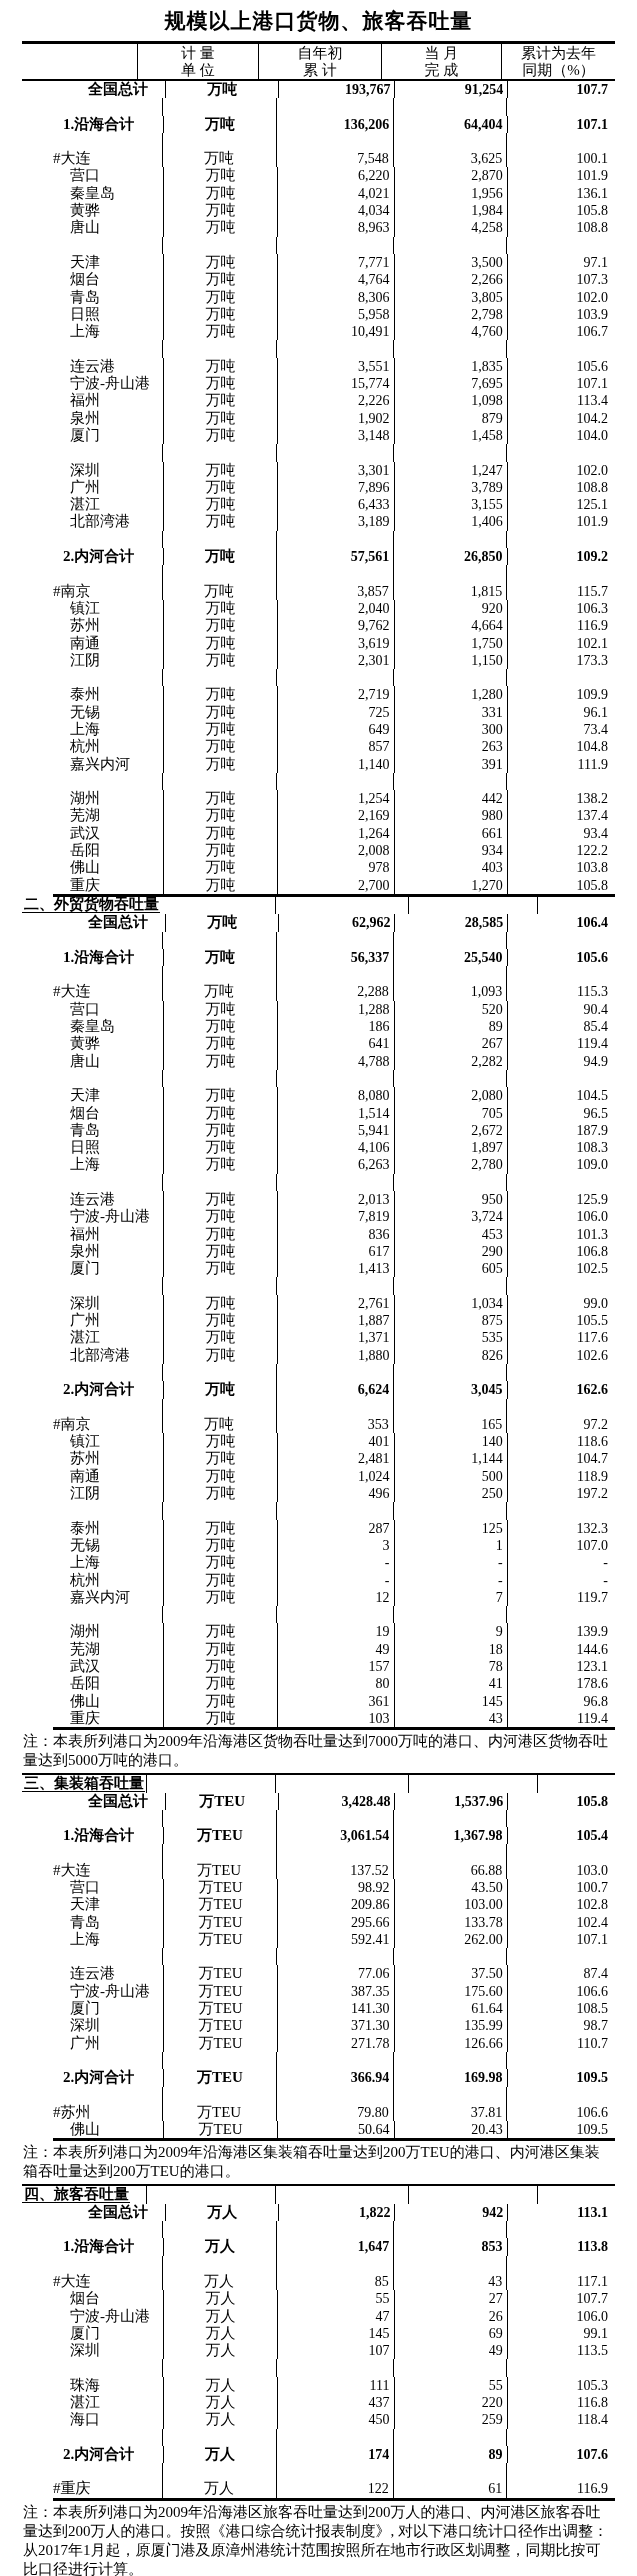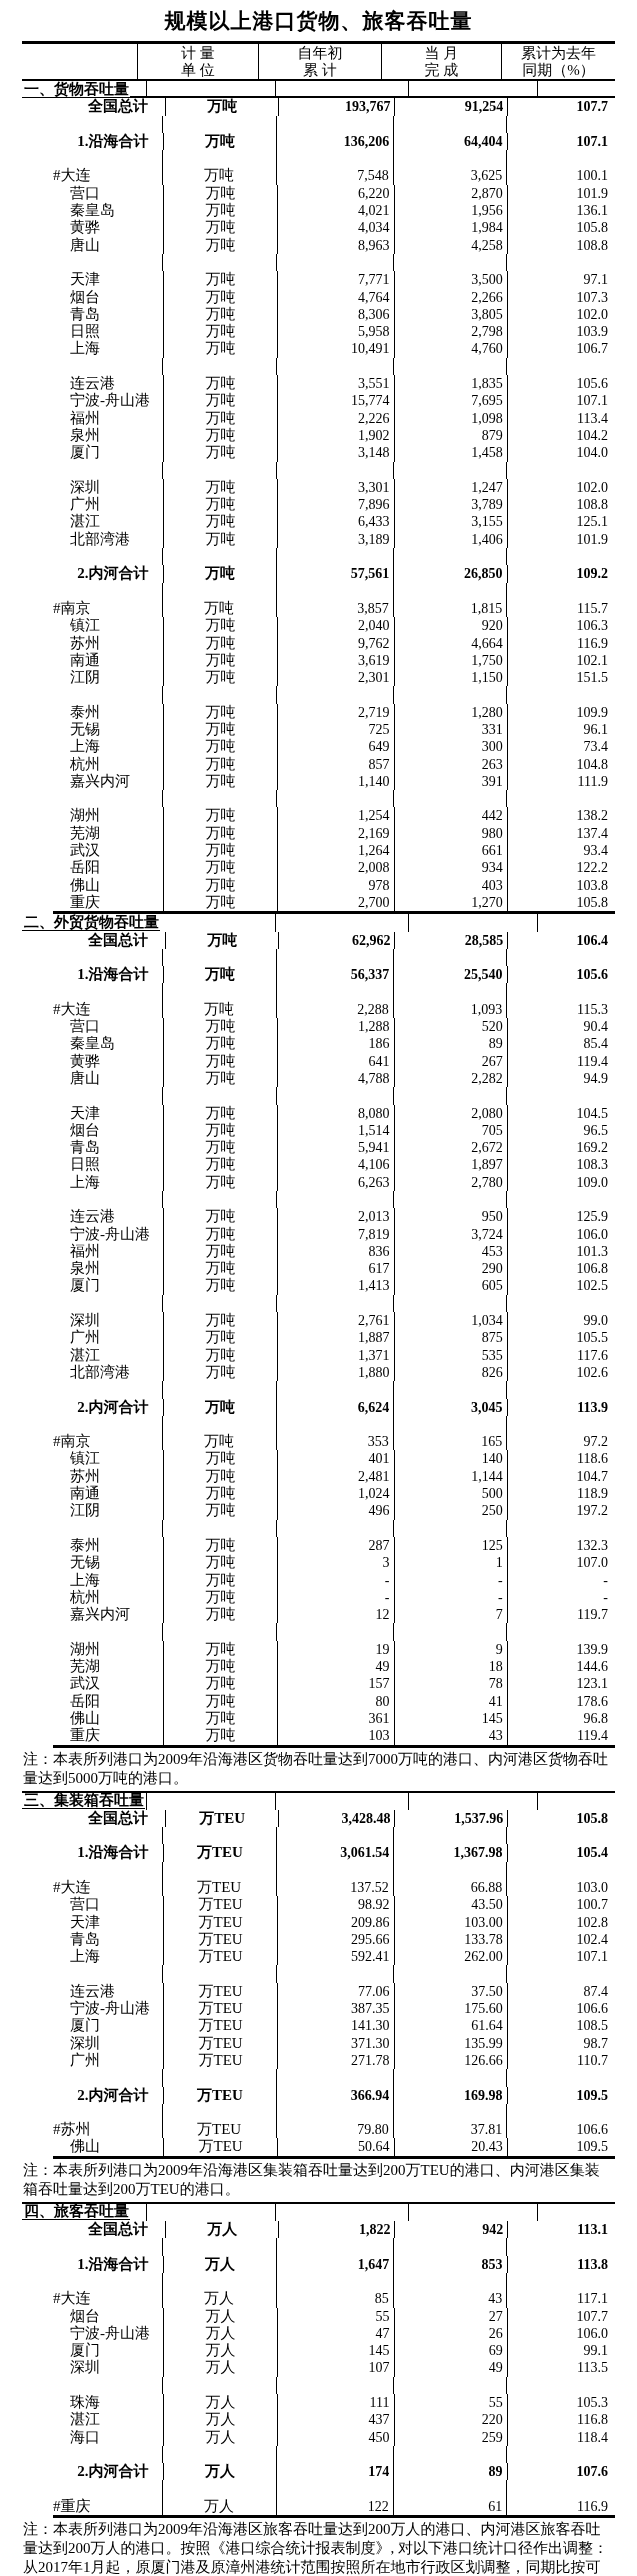--- a/index.html
+++ b/index.html
@@ -25,21 +25,21 @@
     font-size:15px; font-weight:bold; line-height:15px; height:16px;
     border-bottom:1px solid #000; padding:0 1px 0 2px;
   }
   .vl { position:absolute; top:0; bottom:0; width:1px; background:#000; }
   .rows { border-bottom:3px solid #000;margin-left:31px; }
   .row { display:flex; height:17.3px; line-height:17.3px; font-size:15px; }
   .row .num { text-align:right; padding-right:4px; font-size:14px; }
   .row .c5.num { padding-right:7px; }
   .bold { font-weight:bold; }
   .n-total { padding-left:35px; }
-  .n-sub   { padding-left:10px;text-align:center; }
+  .n-sub   { padding-left:10px; }
   .n-hash  { }
   .n-plain { padding-left:17px; }
   .n-blank { padding-left:0; }
   .note { font-size:15px; line-height:19px; padding:2px 2px 3px 1px; border-bottom:2px solid #000;font-family:Liberation Serif, serif; }
   .note.last { border-bottom:none; }
 </style>
 </head>
 <body>
 
 <div class="page">
@@ -58,27 +58,20 @@
       <div class="cell c4">
         <div>当 月</div>
         <div>完 成</div>
       </div>
       <div class="cell c5">
         <div>累计为去年</div>
         <div>同期（%）</div>
       </div>
     </div>
     <div id="sections">
-        <div class="h-row h-first">
-          <div class="h-text">一、货物吞吐量</div>
-          <div class="vl" style="left: 253px;"></div>
-          <div class="vl" style="left: 386px;"></div>
-          <div class="vl" style="left: 515px;"></div>
-          <div class="vl" style="left: 124px;"></div>
-        </div>
         <div class="rows">
           <div class="row bold">
             <div class="cell c1 n-total">全国总计</div>
             <div class="cell c2">万吨</div>
             <div class="cell c3 num">193,767</div>
             <div class="cell c4 num">91,254</div>
             <div class="cell c5 num">107.7</div>
           </div>
           <div class="row">
             <div class="cell c1 n-blank"></div>
@@ -302,21 +295,21 @@
             <div class="cell c2">万吨</div>
             <div class="cell c3 num">3,619</div>
             <div class="cell c4 num">1,750</div>
             <div class="cell c5 num">102.1</div>
           </div>
           <div class="row">
             <div class="cell c1 n-plain">江阴</div>
             <div class="cell c2">万吨</div>
             <div class="cell c3 num">2,301</div>
             <div class="cell c4 num">1,150</div>
-            <div class="cell c5 num">151.5</div>
+            <div class="cell c5 num">173.3</div>
           </div>
           <div class="row">
             <div class="cell c1 n-blank"></div>
             <div class="cell c2"></div>
             <div class="cell c3 num"></div>
             <div class="cell c4 num"></div>
             <div class="cell c5 num"></div>
           </div>
           <div class="row">
             <div class="cell c1 n-plain">泰州</div>
@@ -492,21 +485,21 @@
             <div class="cell c2">万吨</div>
             <div class="cell c3 num">1,514</div>
             <div class="cell c4 num">705</div>
             <div class="cell c5 num">96.5</div>
           </div>
           <div class="row">
             <div class="cell c1 n-plain">青岛</div>
             <div class="cell c2">万吨</div>
             <div class="cell c3 num">5,941</div>
             <div class="cell c4 num">2,672</div>
-            <div class="cell c5 num">169.2</div>
+            <div class="cell c5 num">187.9</div>
           </div>
           <div class="row">
             <div class="cell c1 n-plain">日照</div>
             <div class="cell c2">万吨</div>
             <div class="cell c3 num">4,106</div>
             <div class="cell c4 num">1,897</div>
             <div class="cell c5 num">108.3</div>
           </div>
           <div class="row">
             <div class="cell c1 n-plain">上海</div>
@@ -597,21 +590,21 @@
             <div class="cell c2"></div>
             <div class="cell c3 num"></div>
             <div class="cell c4 num"></div>
             <div class="cell c5 num"></div>
           </div>
           <div class="row bold">
             <div class="cell c1 n-sub">2.内河合计</div>
             <div class="cell c2">万吨</div>
             <div class="cell c3 num">6,624</div>
             <div class="cell c4 num">3,045</div>
-            <div class="cell c5 num">113.9</div>
+            <div class="cell c5 num">162.6</div>
           </div>
           <div class="row">
             <div class="cell c1 n-blank"></div>
             <div class="cell c2"></div>
             <div class="cell c3 num"></div>
             <div class="cell c4 num"></div>
             <div class="cell c5 num"></div>
           </div>
           <div class="row">
             <div class="cell c1 n-hash">#南京</div>

